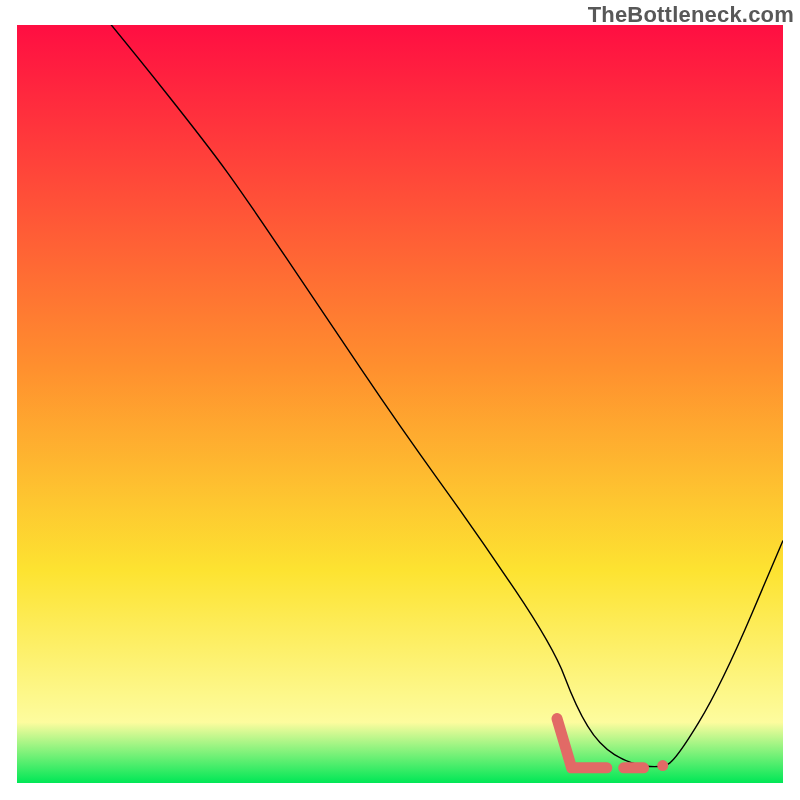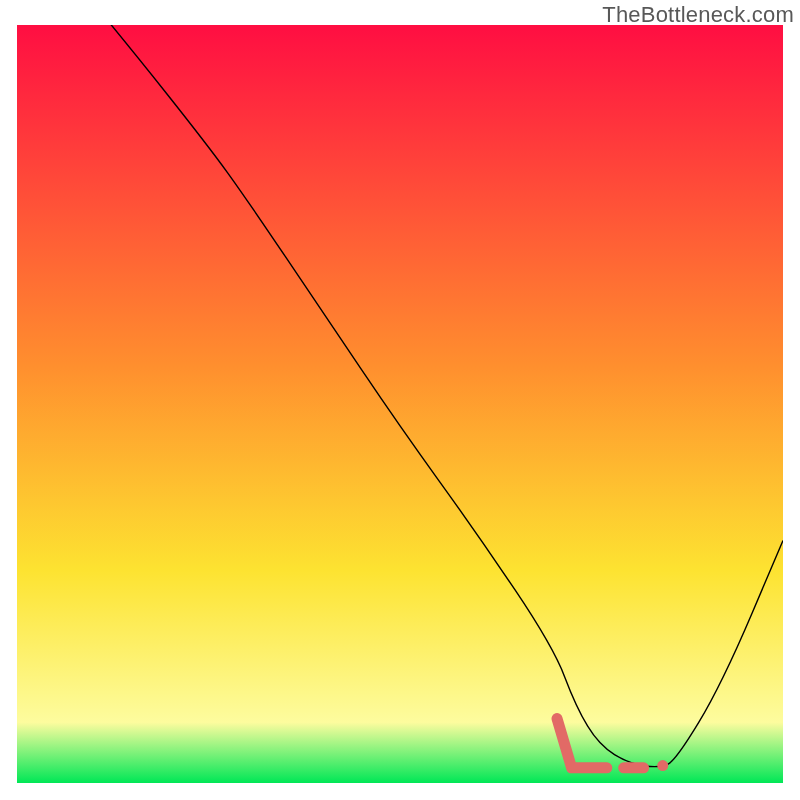--- a/index.html
+++ b/index.html
@@ -15,21 +15,21 @@
     position: relative;
     width: 800px;
     height: 800px;
   }
   .watermark {
     position: absolute;
     top: 2px;
     right: 6px;
     color: #585858;
     font-size: 22px;
-    font-weight: 400;
+    font-weight: 700;
     letter-spacing: 0.2px;
     z-index: 5;
   }
   .plot {
     position: absolute;
     left: 17px;
     top: 25px;
     width: 766px;
     height: 758px;
   }

